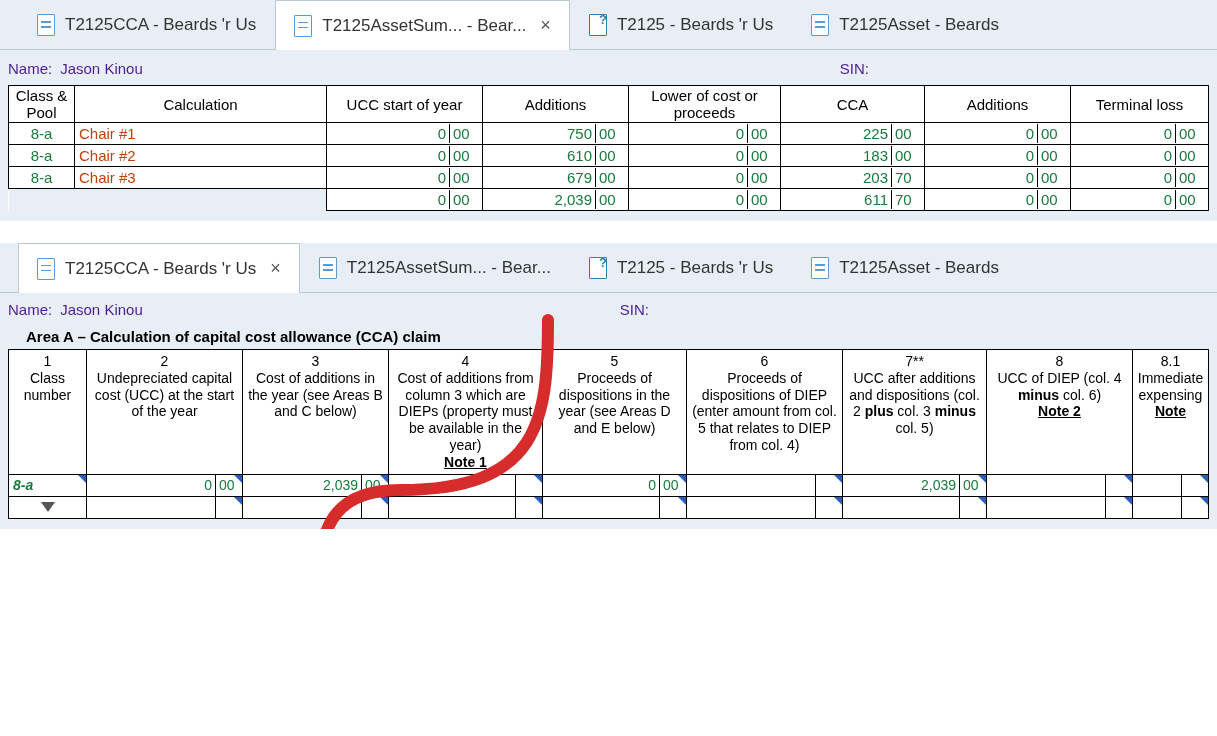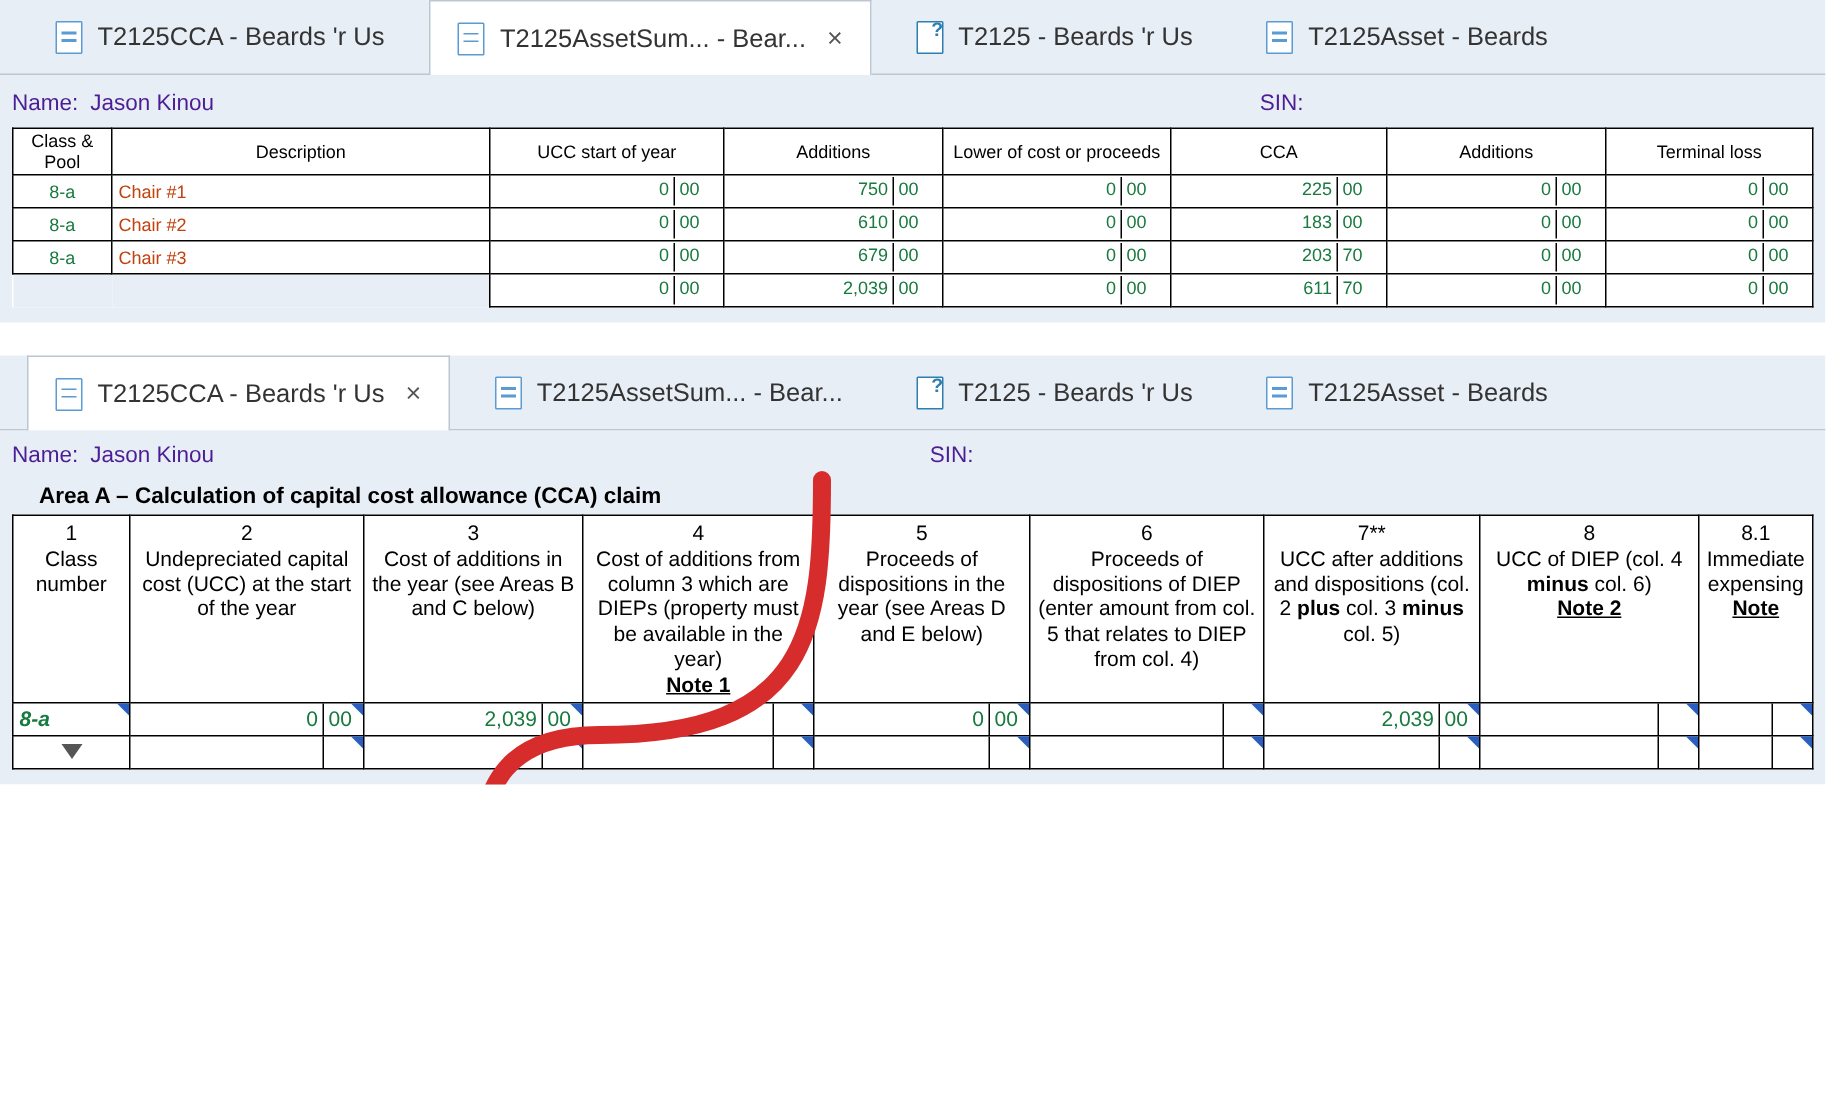--- a/index.html
+++ b/index.html
@@ -11,21 +11,21 @@
     color: #000;
     width: 1217px;
   }
   .tabbar {
     display: flex;
     align-items: stretch;
     background: #e8eef5;
     border-bottom: 1px solid #bcc7d4;
     height: 50px;
     padding-left: 18px;
-    gap: 11px;
+    gap: 0;
   }
   .tab {
     display: flex;
     align-items: center;
     padding: 0 18px;
     font-size: 17px;
     color: #333;
     cursor: pointer;
     border-top: 1px solid transparent;
     border-left: 1px solid transparent;
@@ -104,21 +104,21 @@
     font-weight: bold;
     padding: 2px 0 4px 4px;
     margin-left: 14px;
   }
 
   
   table.asset {
     border-collapse: collapse;
     width: 100%;
     background: #fff;
-    font-size: 12px;
+    font-size: 15px;
   }
   table.asset th, table.asset td {
     border: 1px solid #000;
     padding: 1px 4px;
     height: 22px;
     vertical-align: middle;
   }
   table.asset th {
     font-weight: normal;
     text-align: center;
@@ -263,21 +263,21 @@
           <col style="width:156px">
       <col style="width:146px">
           <col style="width:152px">
           <col style="width:144px">
       <col style="width:146px">
           <col>
     </colgroup>
     <tbody>
           <tr>
       <th>Class &amp; Pool</th>
-      <th>Description</th>
+      <th>Calculation</th>
       <th>UCC start of year</th>
       <th>Additions</th>
       <th>Lower of cost or proceeds</th>
       <th>CCA</th>
       <th>Additions</th>
       <th>Terminal loss</th>
     </tr>
 
     <tr>
       <td class="cls">8-a</td>

